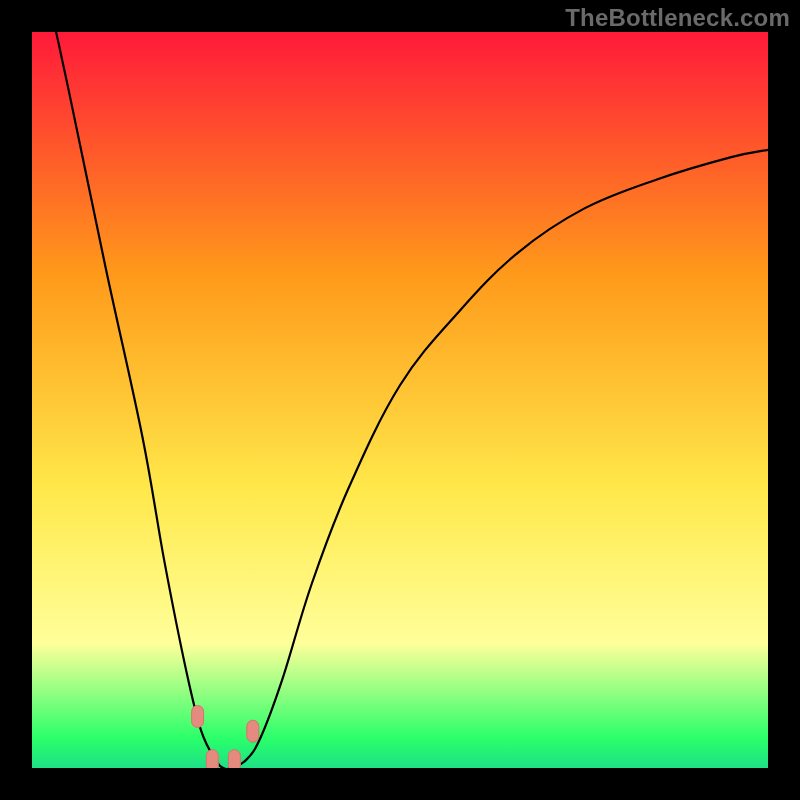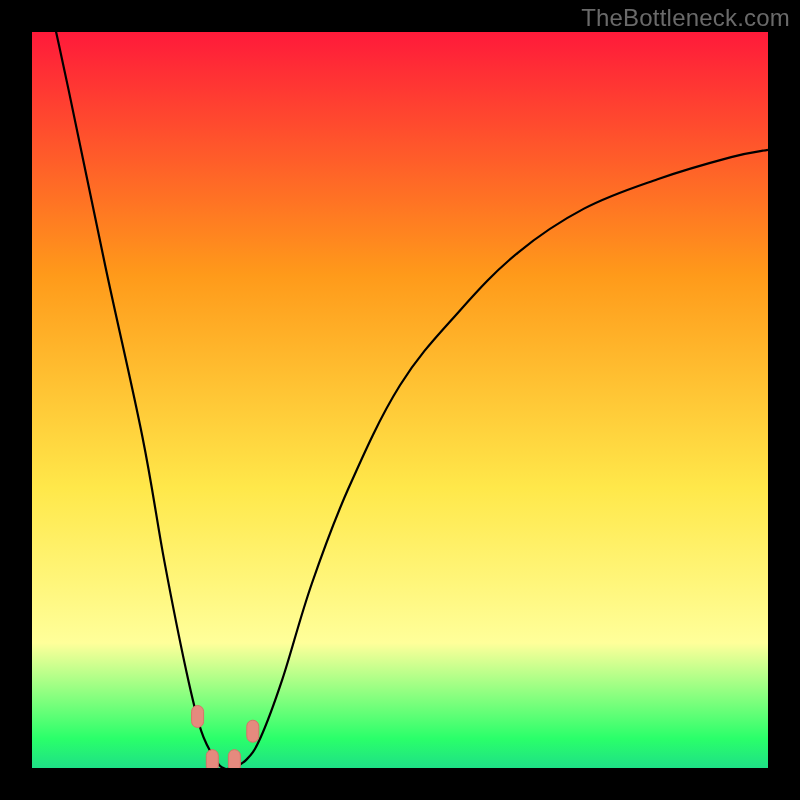--- a/index.html
+++ b/index.html
@@ -25,21 +25,21 @@
     top: 0;
     width: 100%;
     height: 100%;
   }
   .watermark {
     position: absolute;
     top: 4px;
     right: 10px;
     color: #6a6a6a;
     font-size: 24px;
-    font-weight: 400;
+    font-weight: 700;
     letter-spacing: 0.2px;
     z-index: 10;
   }
   svg.curves {
     position: absolute;
     left: 0;
     top: 0;
     width: 100%;
     height: 100%;
     z-index: 5;

